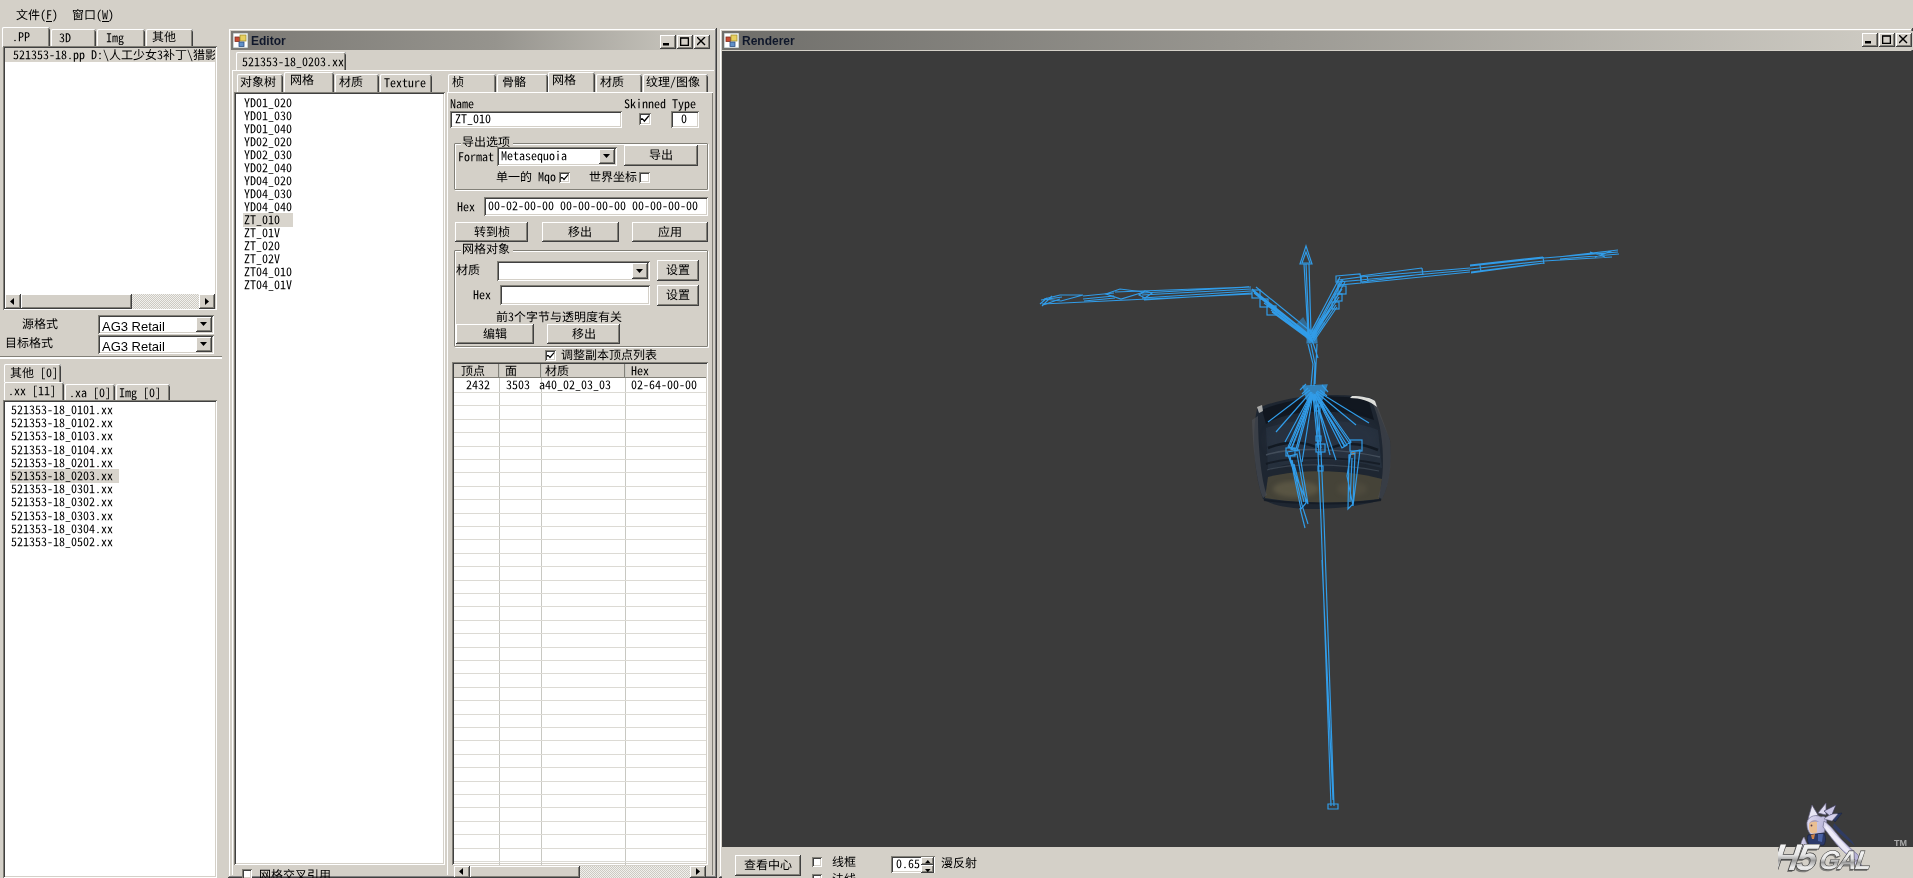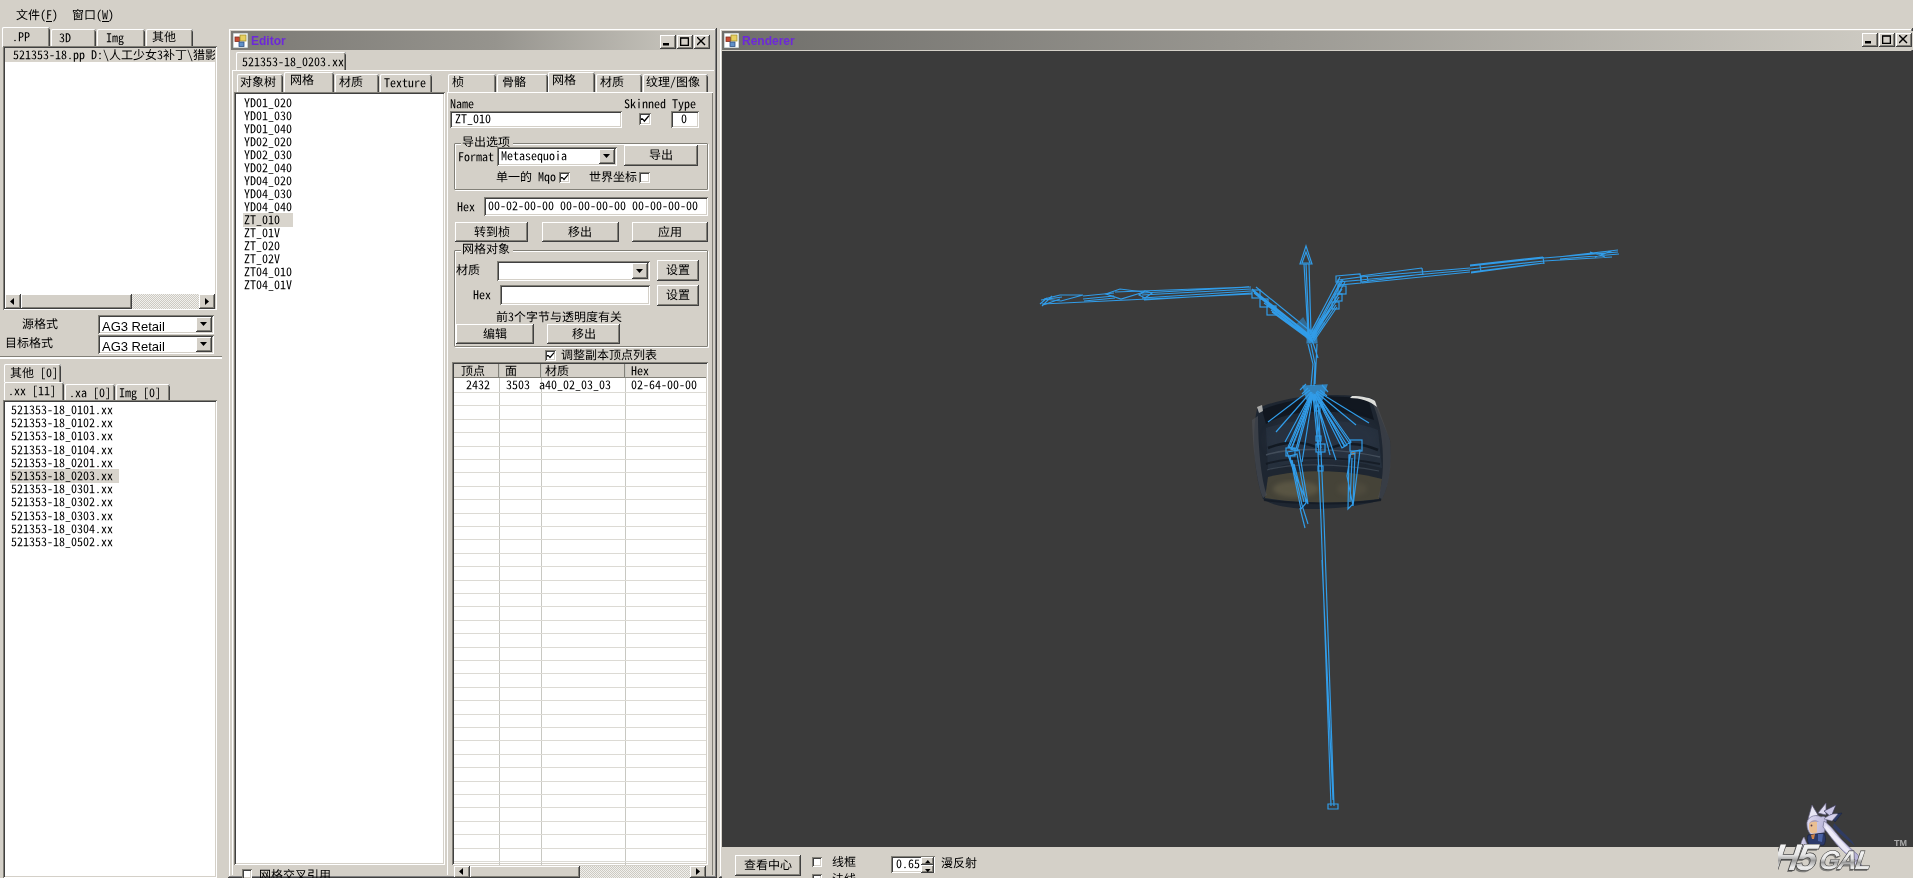--- a/index.html
+++ b/index.html
@@ -5,21 +5,21 @@
 body{background:#d4d0c8;position:relative;font-family:"Liberation Sans",sans-serif}
 .a{position:absolute}
 .t{position:absolute;overflow:visible}
 .sunk{background:#fff;box-shadow:inset 1px 1px 0 0 #828078,inset -1px -1px 0 0 #fff,inset 2px 2px 0 0 #404040,inset -2px -2px 0 0 #d4d0c8}
 .btn{background:#d4d0c8;box-shadow:inset -1px -1px 0 0 #404040,inset 1px 1px 0 0 #fff,inset -2px -2px 0 0 #828078,inset 2px 2px 0 0 #d4d0c8}
 .rz2{background:#d4d0c8;box-shadow:inset -1px -1px 0 0 #404040,inset 1px 1px 0 0 #d4d0c8,inset -2px -2px 0 0 #808080,inset 2px 2px 0 0 #fff}
 .tab{background:#d4d0c8;box-shadow:inset 1px 0 0 0 #fff,inset 0 1px 0 0 #fff,inset -1px 0 0 0 #404040,inset -2px 0 0 0 #828078;border-radius:2px 2px 0 0}
 .grp{border:1px solid #828078;box-shadow:inset 1px 1px 0 0 #fff,1px 1px 0 0 #fff;border-radius:1px}
 .cb{background:#fff;box-shadow:inset 1px 1px 0 0 #828078,inset -1px -1px 0 0 #fff,inset 2px 2px 0 0 #404040,inset -2px -2px 0 0 #d4d0c8}
 .stip{background-image:conic-gradient(#f1f0ed 25%,#cdcac2 25% 50%,#f1f0ed 50% 75%,#cdcac2 75%);background-size:2px 2px}
-.tb{font:bold 12px "Liberation Sans",sans-serif;color:#6d28d9}
+.tb{font:bold 12px "Liberation Sans",sans-serif;color:#0f172a}
 </style></head><body>
 <svg width="0" height="0" style="position:absolute">
     <defs>
       <path id="g6587" d="M106 206C113 194 121 177 124 166L145 173C142 184 133 200 125 212ZM12 166V148H52C66 110 86 77 112 50C84 27 50 10 9 -2C13 -6 19 -15 21 -20C62 -6 97 12 126 36C154 12 188 -7 229 -18C232 -13 238 -5 242 -1C202 9 168 27 140 50C165 76 184 108 199 148H238V166ZM126 63C102 87 84 116 71 148H178C165 114 148 86 126 63Z"></path>
       <path id="g4ef6" d="M79 85V67H151V-20H170V67H238V85H170V140H227V159H170V207H151V159H118C121 170 124 182 126 194L108 198C102 165 92 132 77 112C82 110 90 105 93 102C100 113 106 126 112 140H151V85ZM67 209C54 171 32 134 8 109C11 105 17 95 19 91C27 99 34 109 42 120V-20H60V149C69 167 78 185 85 204Z"></path>
       <path id="g28" d="M90 -49 103 -38C70 -6 56 28 56 78C56 127 70 161 103 193L90 204C56 176 35 134 35 78C35 22 56 -20 90 -49Z"></path>
       <path id="g46" d="M25 0H48V82H102V102H48V164H112V184H25Z"></path>
       <path id="g29" d="M35 -49C69 -20 90 22 90 78C90 134 69 176 35 204L22 193C55 161 69 127 69 78C69 28 55 -6 22 -38Z"></path>
       <path id="g7a97" d="M93 168C73 153 46 140 22 134L31 119C58 127 86 142 106 159ZM144 158C170 147 202 129 218 117L231 130C214 142 180 158 156 168ZM108 143C104 136 98 126 92 118H41V-20H60V-10H192V-19H212V118H112C117 124 123 132 128 139ZM60 4V104H192V4ZM91 55C101 51 112 46 122 40C107 31 88 24 69 20C72 17 76 12 78 8C98 14 119 22 136 33C150 26 161 19 169 13L178 24C171 29 160 36 148 42C160 52 170 64 176 80L166 84L164 84H107C109 88 112 92 114 96L99 99C93 86 83 72 68 61C72 59 77 55 80 52C87 58 93 65 98 72H156C150 63 143 56 135 49C124 55 112 60 100 64ZM106 206C110 201 112 195 115 189H19V149H38V174H211V150H230V189H138C134 196 130 204 126 211Z"></path>
       <path id="g53e3" d="M32 184V-14H51V8H199V-13H219V184ZM51 27V165H199V27Z"></path>

